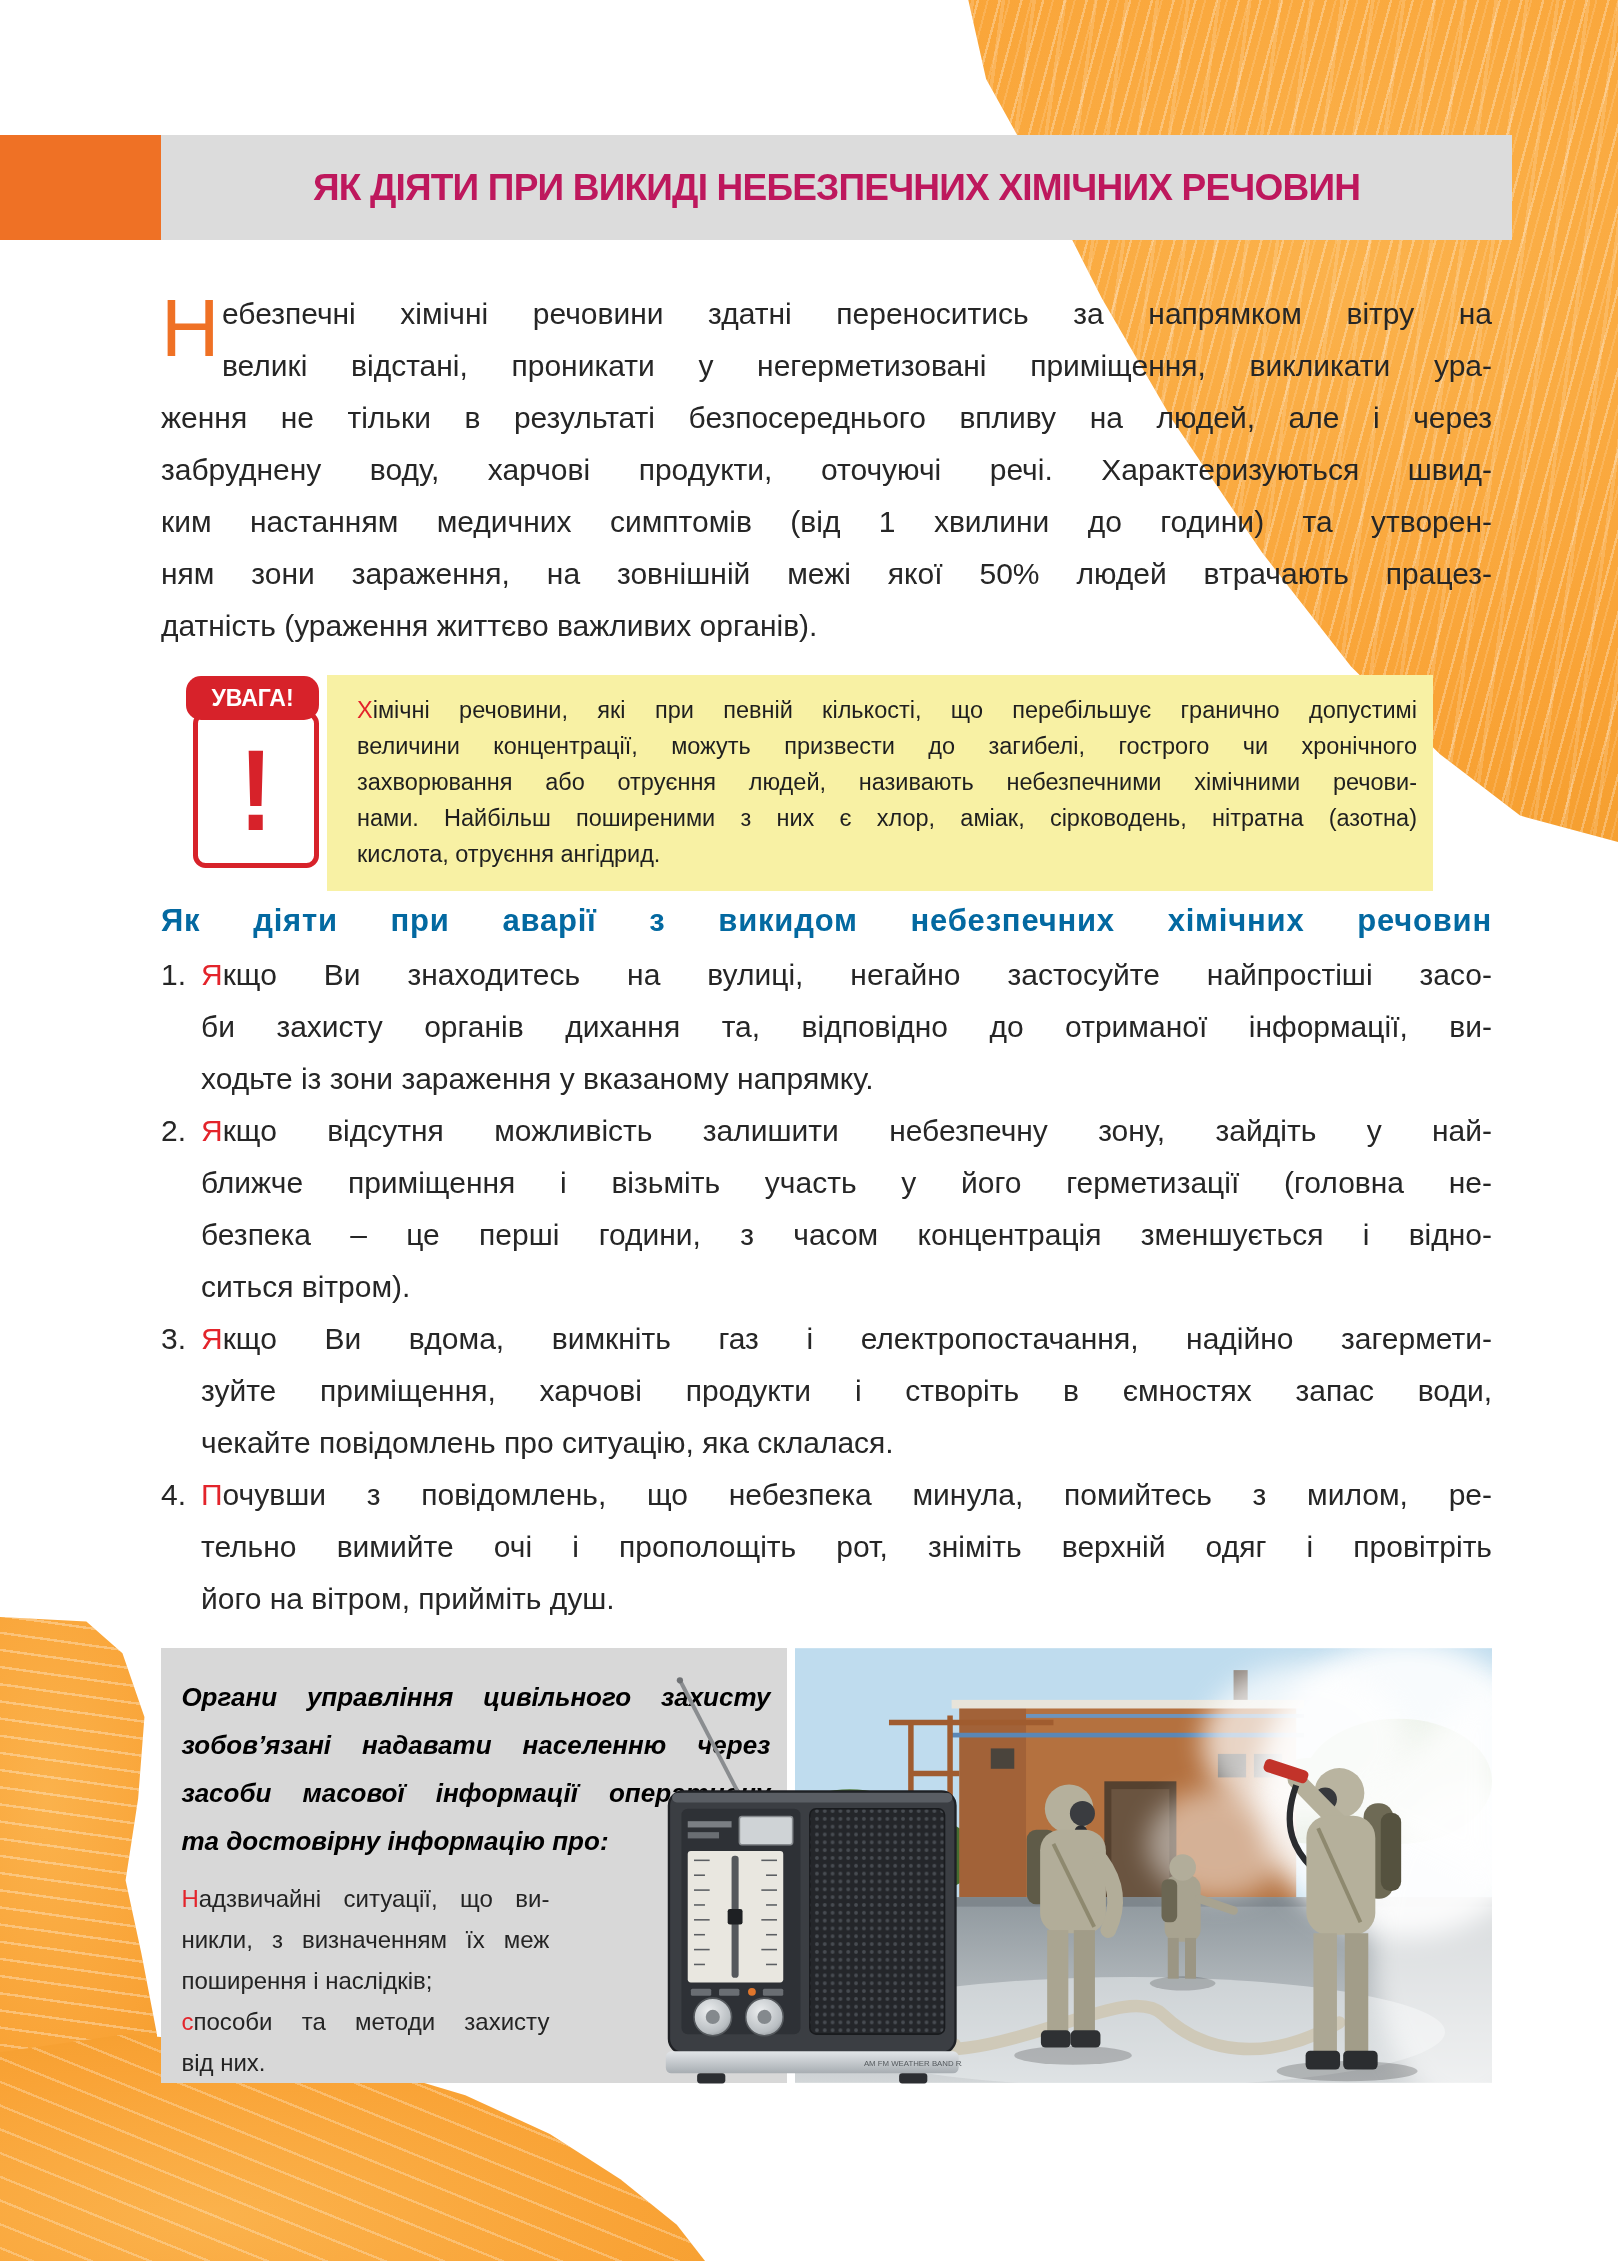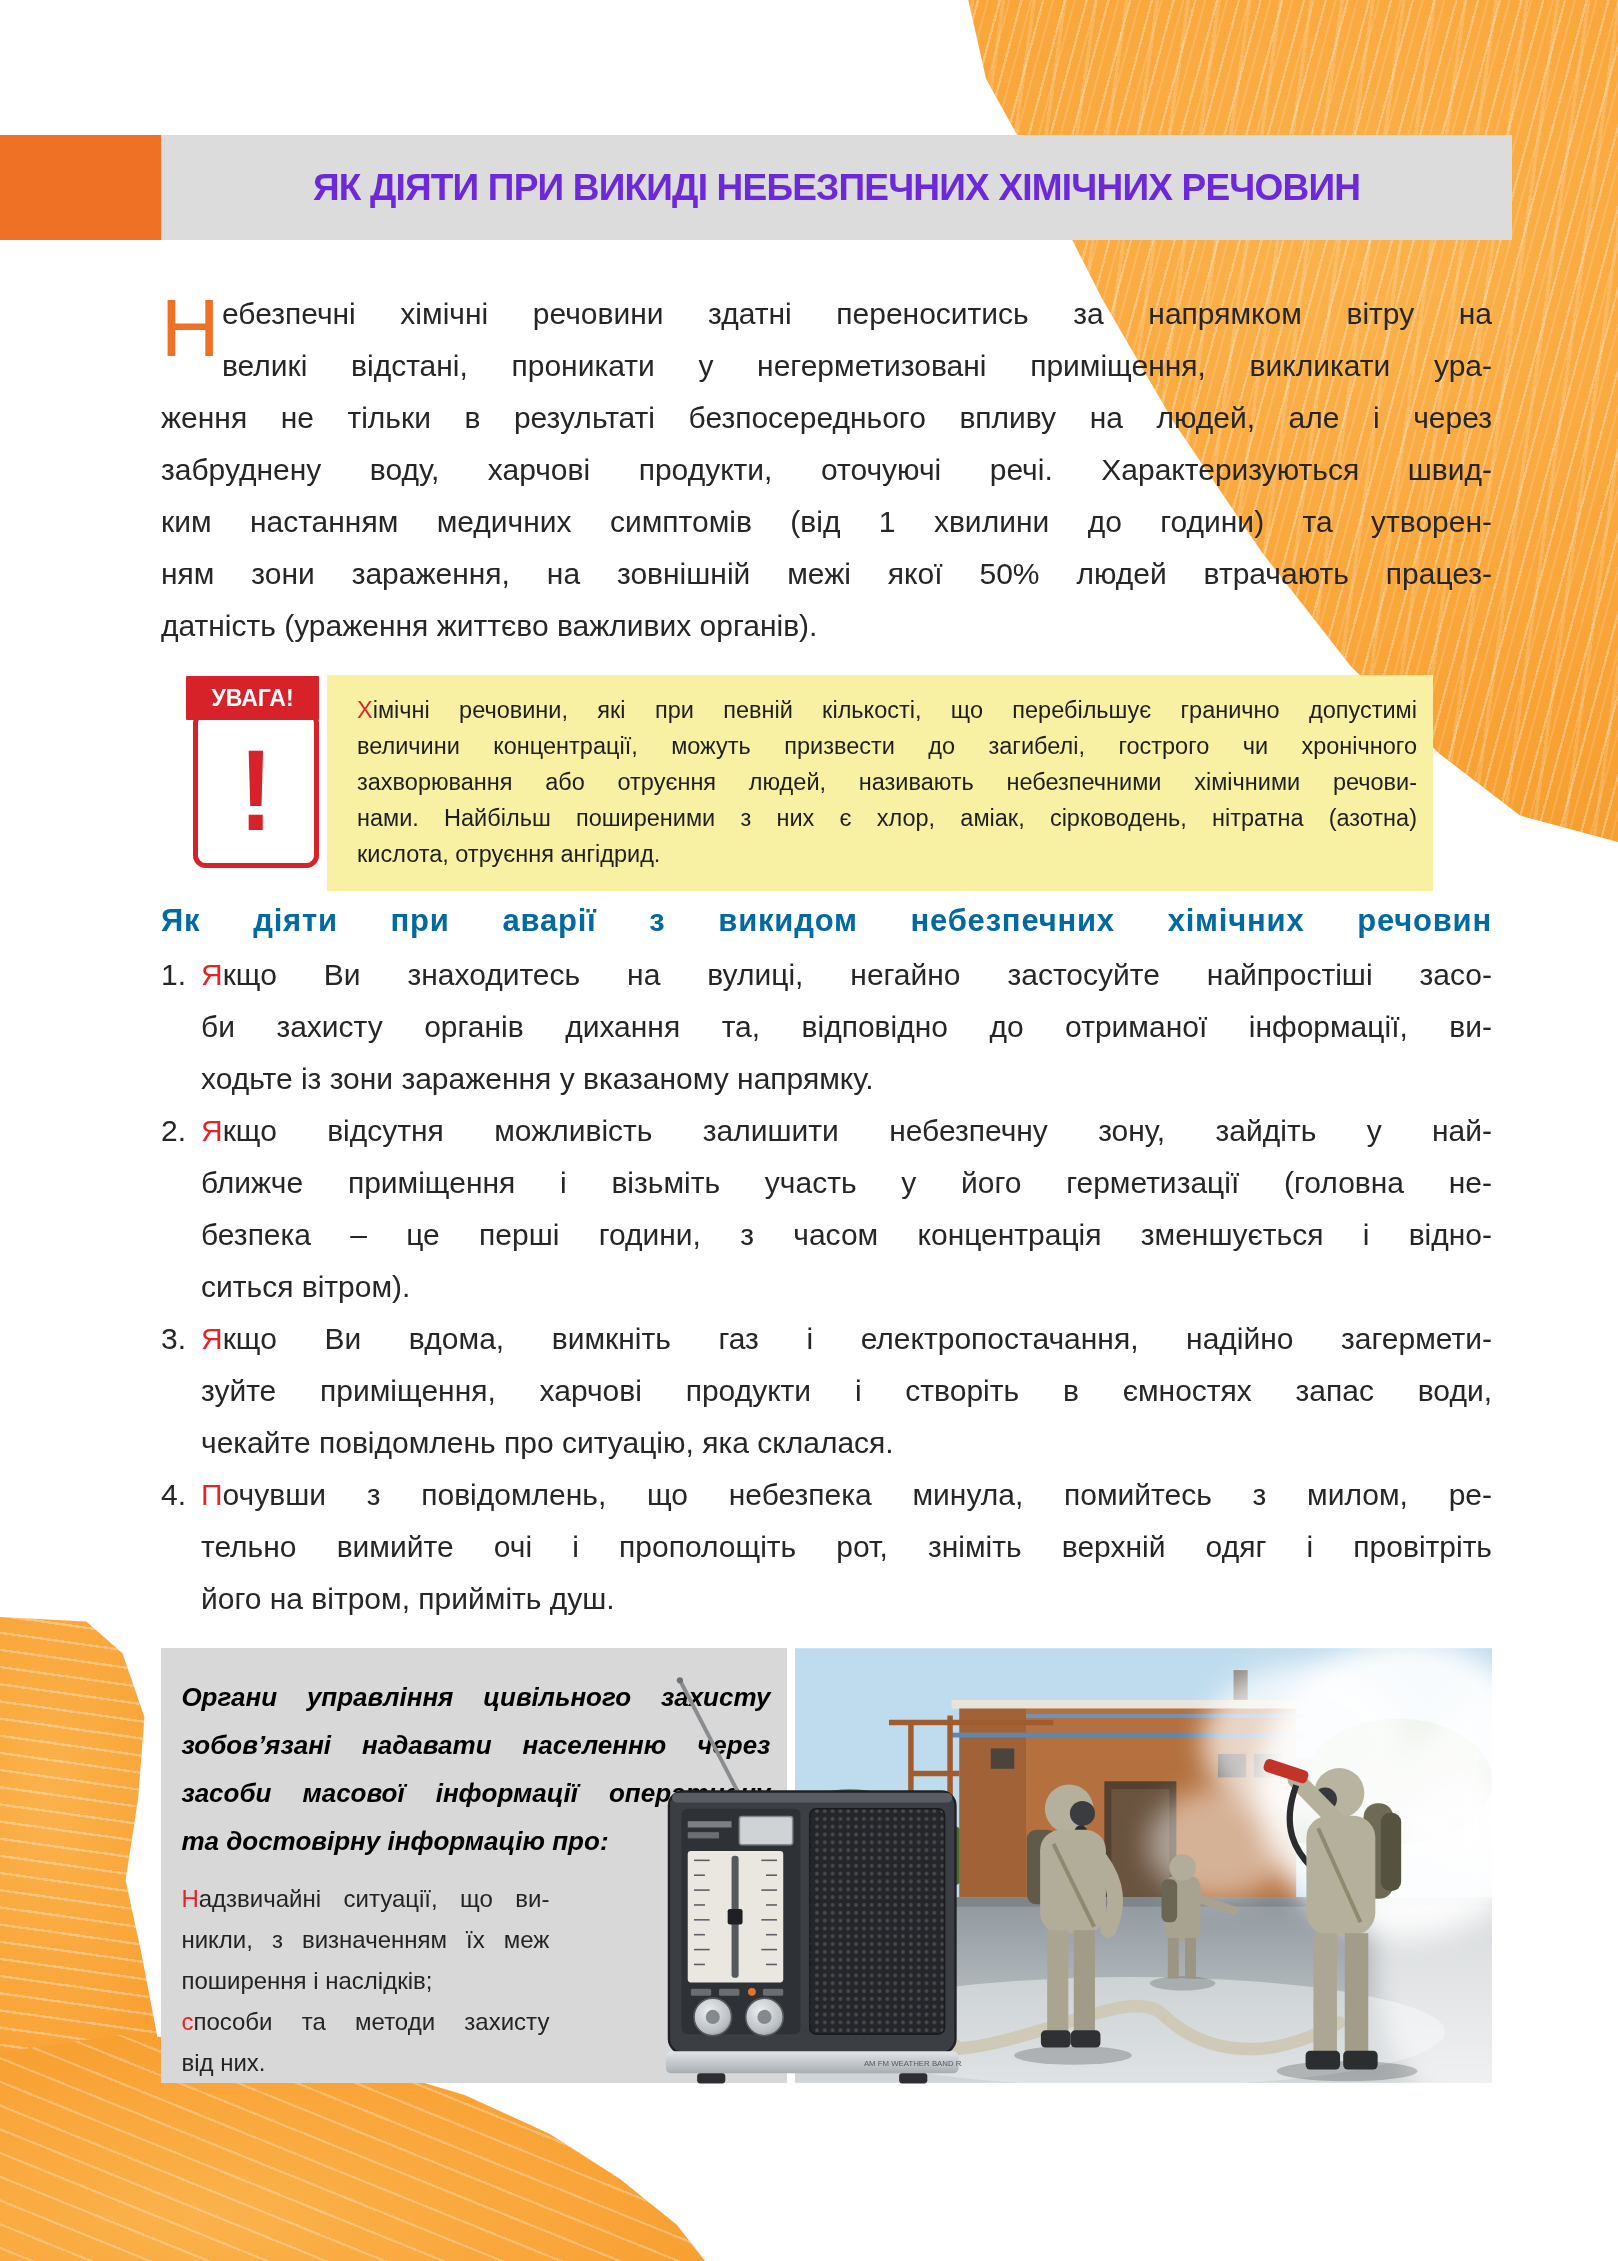--- a/index.html
+++ b/index.html
@@ -24,35 +24,35 @@
   #bottomblob{position:absolute;left:0;top:2034px;width:705px;height:227px;z-index:0;
     background:
       repeating-linear-gradient(22deg, rgba(255,255,255,0) 0 11px, rgba(255,255,255,.26) 11px 13.3px, rgba(255,255,255,0) 13.3px 22px),
       radial-gradient(110% 120% at 30% 80%, #fbb24c 0%, #f9a336 55%, #f09a28 100%);
     clip-path:polygon(0 8%,18% 0,36% 5%,52% 14%,66% 27%,78% 44%,88% 64%,96% 84%,100% 100%,0 100%);}
 
   
   #orange-block{position:absolute;left:0;top:135px;width:161px;height:105px;background:#ef7125;z-index:1;}
   #titlebar{position:absolute;left:161px;top:135px;width:1351px;height:105px;background:#dcdcdc;z-index:1;
     display:flex;align-items:center;justify-content:center;}
-  #titlebar .t{font-size:37px;font-weight:bold;color:#6d28d9;letter-spacing:-0.8px;white-space:nowrap;}
+  #titlebar .t{font-size:37px;font-weight:bold;color:#be185d;letter-spacing:-0.8px;white-space:nowrap;}
 
   
   .ln{white-space:nowrap;}
   .jl{text-align:justify;text-align-last:justify;}
   .jl-end{text-align-last:left;}
   .lead-red{color:#e3242b;}
 
   
   #intro{position:absolute;left:161px;top:288px;width:1331px;z-index:1;font-size:30px;line-height:52px;}
   #intro .pad{padding-left:61px;}
   #dropcap{position:absolute;left:0;top:0;font-size:81px;line-height:81px;color:#ef7125;}
 
   
-  #warn-tab{position:absolute;left:186px;top:676px;width:133px;height:44px;background:#d7222a;border-radius:1px;
+  #warn-tab{position:absolute;left:186px;top:676px;width:133px;height:44px;background:#d7222a;border-radius:15px;
     color:#ffffff;font-weight:bold;font-size:23px;display:flex;align-items:center;justify-content:center;z-index:3;}
   #warn-box{position:absolute;left:193px;top:711px;width:116px;height:147px;background:#ffffff;border:5.5px solid #d7222a;
     border-radius:12.5px;z-index:2;display:flex;align-items:center;justify-content:center;}
   #warn-box .mark{color:#d7222a;font-size:100px;font-weight:bold;line-height:100px;transform:scaleY(1.15);}
   #note{position:absolute;left:327px;top:675px;width:1106px;height:216px;background:#f8f1a4;z-index:1;
     padding:17px 16px 0 30px;box-sizing:border-box;font-size:23.5px;line-height:36px;color:#1f1f1f;}
 
   
   #subheading{position:absolute;left:161px;top:900px;width:1331px;z-index:1;
     font-size:31px;font-weight:bold;color:#0369a1;line-height:41px;letter-spacing:0.8px;}

